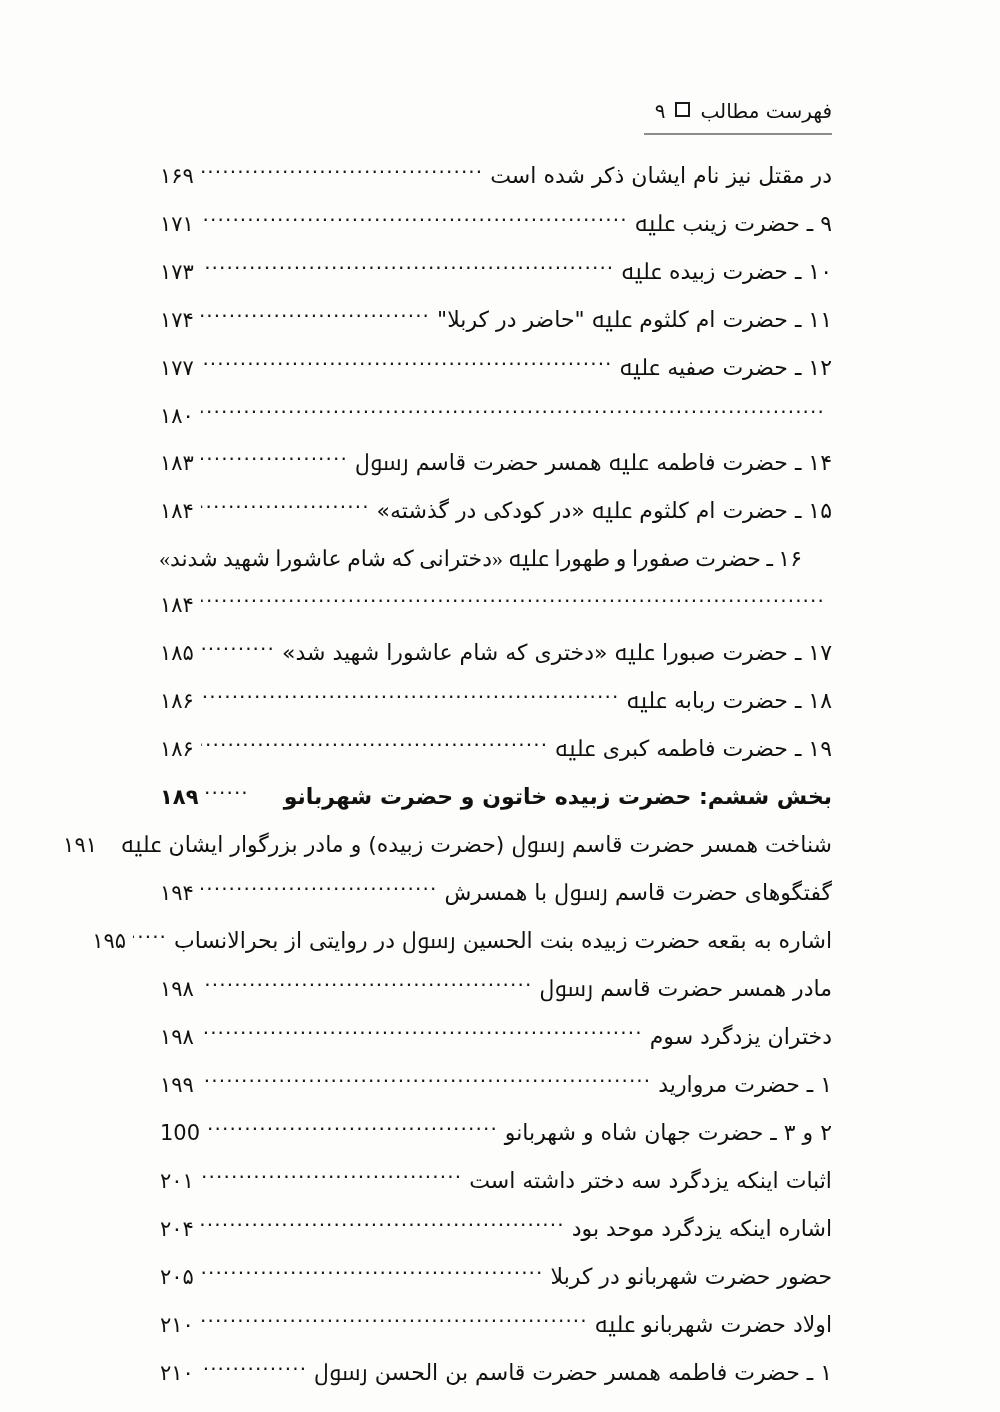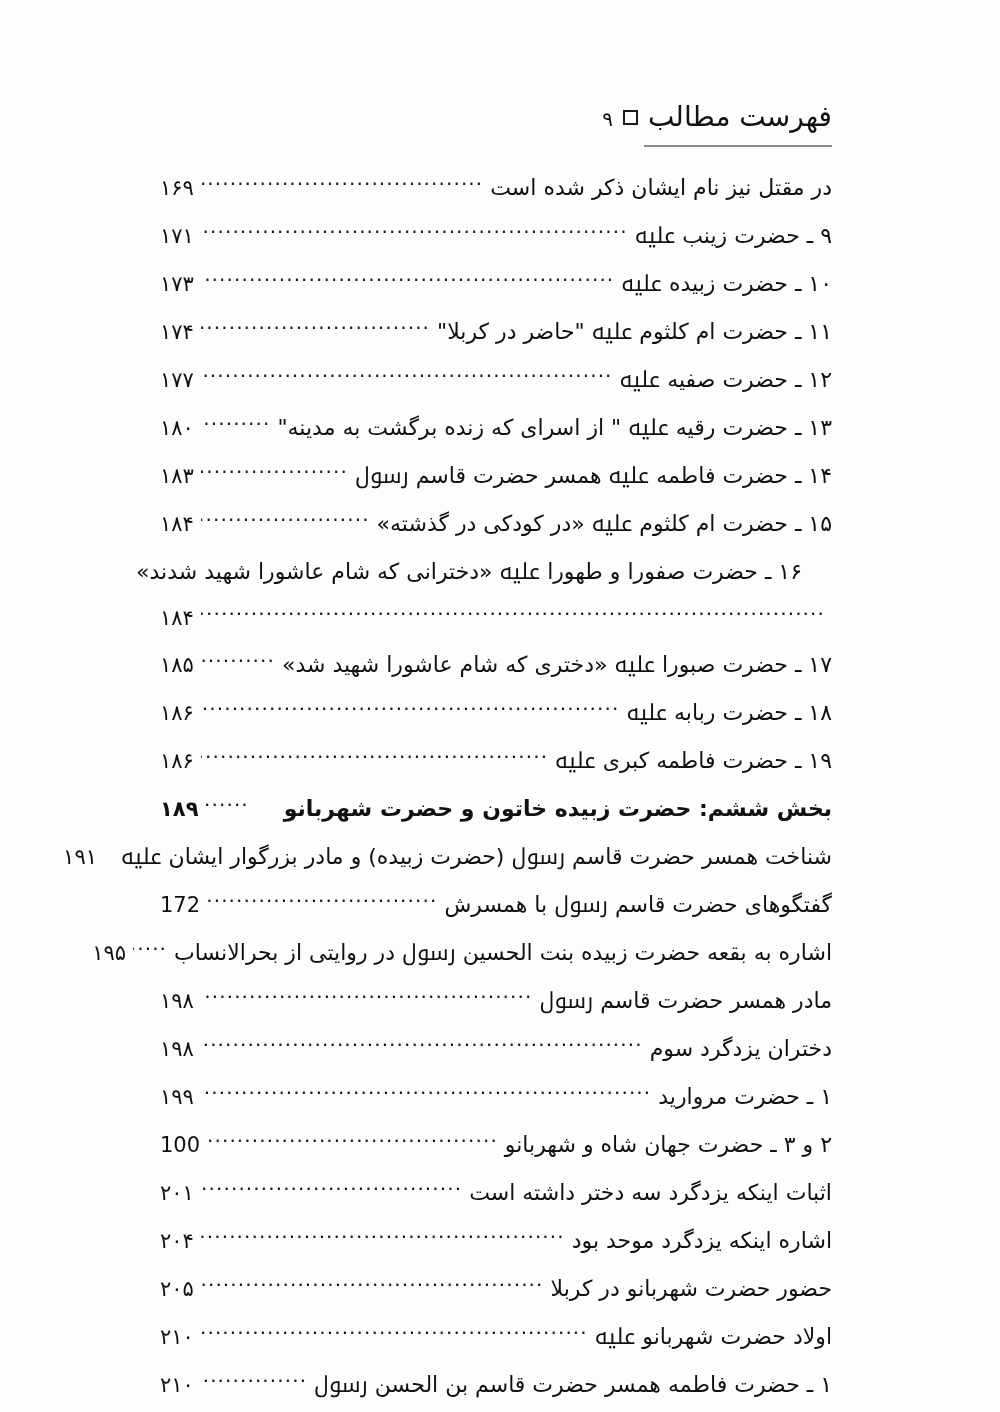--- a/index.html
+++ b/index.html
@@ -31,21 +31,21 @@
     display: flex;
     flex-direction: row;
     align-items: baseline;
     justify-content: flex-start;
     gap: 10px;
     font-size: 21px;
     line-height: 1.5;
     padding-bottom: 4px;
   }
   .page-header .hdr-title {
-    font-size: 28px;
+    font-size: 20px;
     letter-spacing: 0;
   }
   .page-header .hdr-marker {
     display: inline-block;
     width: 11px;
     height: 11px;
     border: 2px solid #1a1a1a;
     background: #ffffff;
     transform: translateY(-1px);
   }
@@ -68,20 +68,21 @@
     flex-direction: row;
     align-items: baseline;
     width: 100%;
     font-size: 22px;
     line-height: 1.34;
     margin-bottom: 18.5px;
     white-space: nowrap;
   }
   .toc-row.indent {
     padding-right: 30px;
+    font-family: Liberation Serif, serif;
   }
   .toc-row.bold .toc-text {
     font-weight: bold;
     margin-left: 28px;
   }
   .toc-row.bold .toc-folio {
     font-weight: bold;
   }
 
   .toc-text {
@@ -163,21 +164,20 @@
           <span class="toc-text">۱۱ ـ حضرت ام کلثوم ﷷ "حاضر در کربلا"</span>
           <span class="toc-leader"></span>
           <span class="toc-folio">۱۷۴</span>
         </div>
         <div class="toc-row">
           <span class="toc-text">۱۲ ـ حضرت صفیه ﷷ</span>
           <span class="toc-leader"></span>
           <span class="toc-folio">۱۷۷</span>
         </div>
         <div class="toc-row">
-          <span class="toc-text">۱۳ ـ حضرت رقیه ﷷ " از اسرای که زنده برگشت به مدینه"</span>
           <span class="toc-leader"></span>
           <span class="toc-folio">۱۸۰</span>
         </div>
         <div class="toc-row">
           <span class="toc-text">۱۴ ـ حضرت فاطمه ﷷ همسر حضرت قاسم ﷶ</span>
           <span class="toc-leader"></span>
           <span class="toc-folio">۱۸۳</span>
         </div>
         <div class="toc-row">
           <span class="toc-text">۱۵ ـ حضرت ام کلثوم ﷷ «در کودکی در گذشته»</span>
@@ -212,21 +212,21 @@
           <span class="toc-folio">۱۸۹</span>
         </div>
         <div class="toc-row">
           <span class="toc-text">شناخت همسر حضرت قاسم ﷶ (حضرت زبیده) و مادر بزرگوار ایشان ﷷ</span>
           <span class="toc-leader none"></span>
           <span class="toc-folio">۱۹۱</span>
         </div>
         <div class="toc-row">
           <span class="toc-text">گفتگوهای حضرت قاسم ﷶ با همسرش</span>
           <span class="toc-leader"></span>
-          <span class="toc-folio">172</span>
+          <span class="toc-folio">۱۹۴</span>
         </div>
         <div class="toc-row">
           <span class="toc-text">اشاره به بقعه حضرت زبیده بنت الحسین ﷶ در روایتی از بحرالانساب</span>
           <span class="toc-leader short"></span>
           <span class="toc-folio">۱۹۵</span>
         </div>
         <div class="toc-row">
           <span class="toc-text">مادر همسر حضرت قاسم ﷶ</span>
           <span class="toc-leader"></span>
           <span class="toc-folio">۱۹۸</span>

